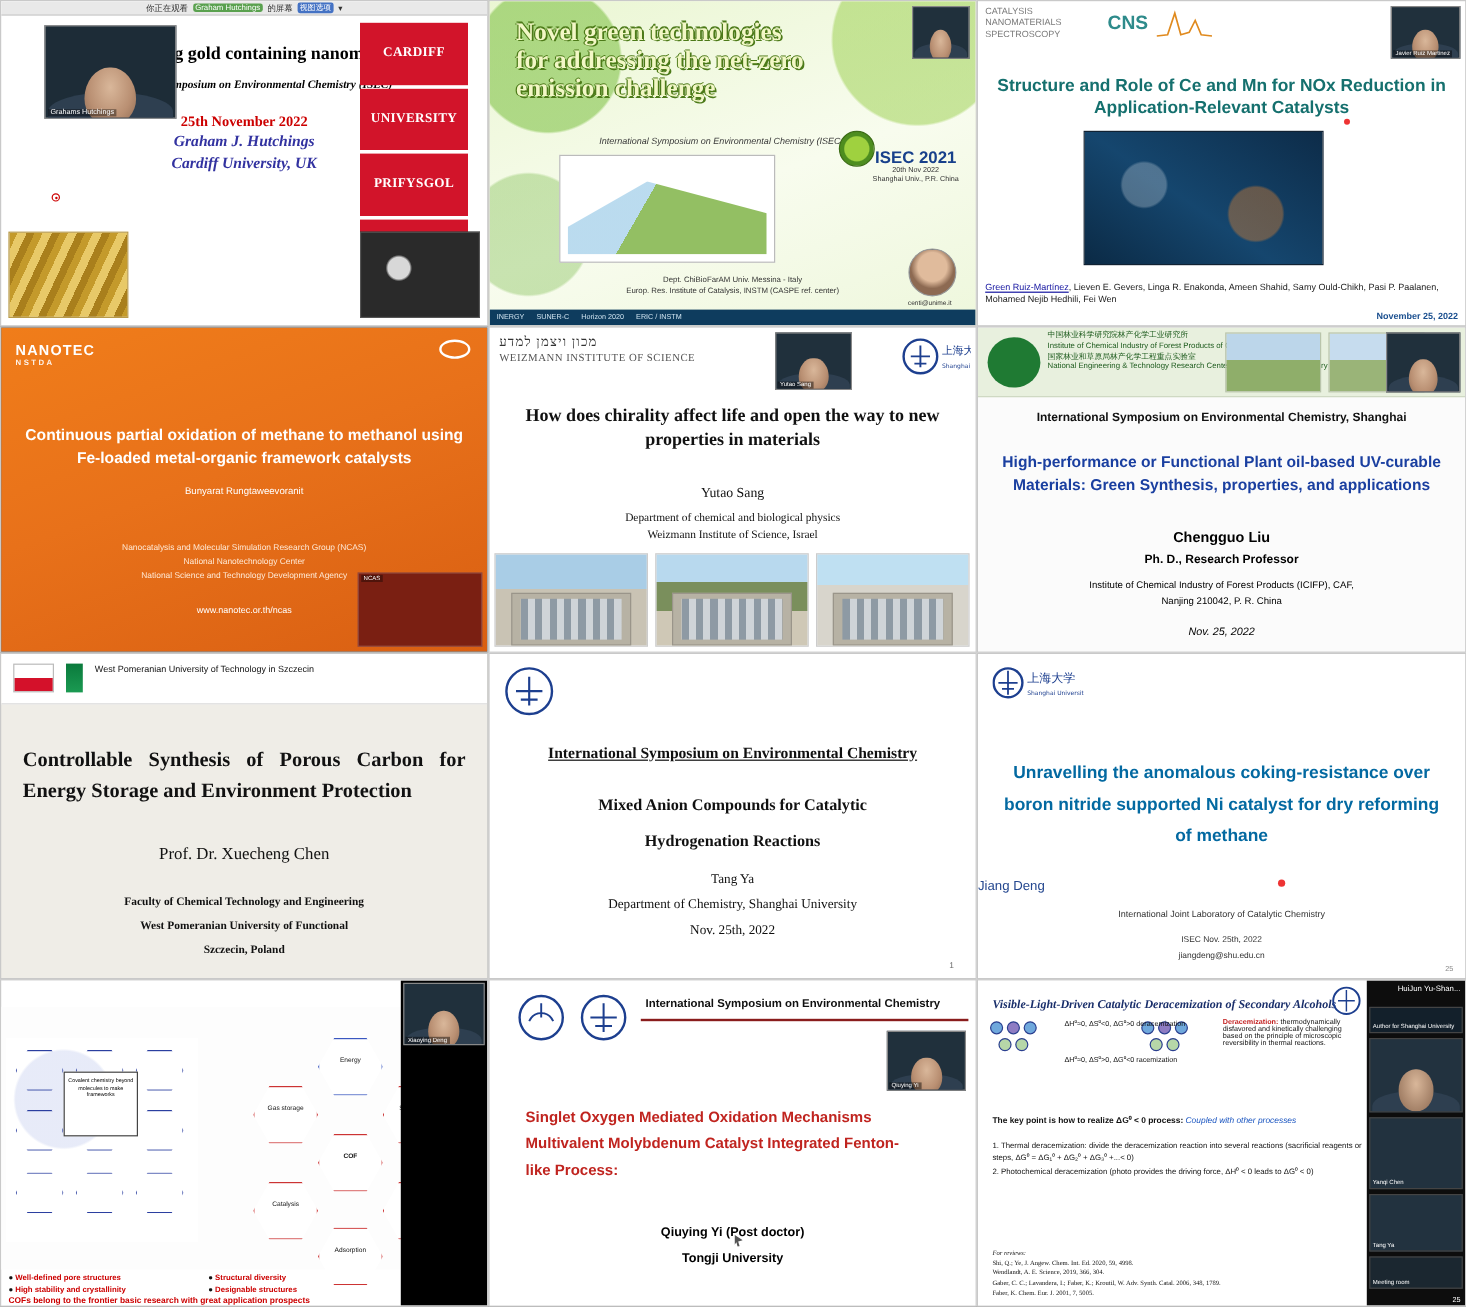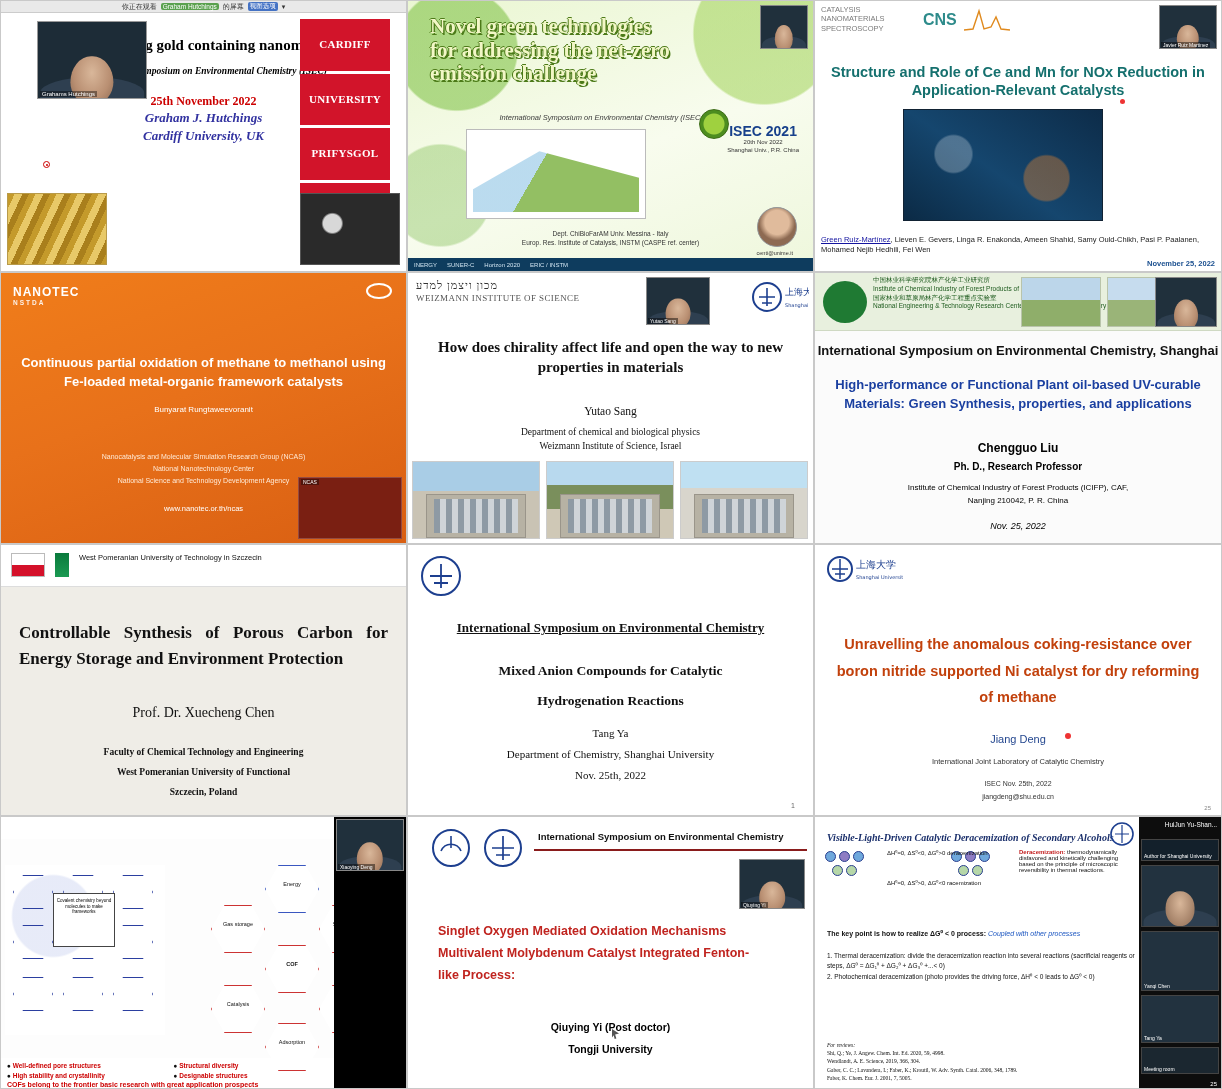--- a/index.html
+++ b/index.html
@@ -158,21 +158,21 @@
   .c5 .ph .bldg { position:absolute; left:10%; bottom:0; width:80%; height:58%; background:#b7b2a4; border:1px solid #9a958a;}
   .c5 .ph .bldg:before{content:"";position:absolute;inset:10% 8%;background:repeating-linear-gradient(90deg,#8e9aa4 0 6px,#cfd4d8 6px 12px);}
   .c5 .sulogo{ position:absolute; right:4px; top:4px; width:58px; height:52px;}
 
   
   .c6 { background:#fbfbfb; }
   .c6 .band { position:absolute; left:0; right:0; top:0; height:58px; background:#e8f0de; border-bottom:1px solid #cfd9c3; overflow:hidden;}
   .c6 .band .cn { position:absolute; left:58px; top:3px; font-size:6.5px; color:#1c5a1c; line-height:1.35;}
   .c6 .band .emb { position:absolute; left:8px; top:8px; width:44px; height:42px; border-radius:50%; background:#1f7a33; }
   .c6 .band .ph { position:absolute; top:4px; width:80px; height:50px; border:1px solid #b9c4ab; }
-  .c6 .isec { position:absolute; left:0; right:0; top:70px; text-align:center; font-weight:bold; font-size:13px; color:#111;}
+  .c6 .isec { position:absolute; left:0; right:0; top:70px; text-align:center; font-weight:bold; font-size:10px; color:#111;}
   .c6 h1 { position:absolute; left:14px; right:14px; top:94px; text-align:center; color:#1a3fa0; font-weight:bold; font-size:13px; line-height:1.45;}
   .c6 .nm { position:absolute; left:0; right:0; top:168px; text-align:center; font-weight:bold; font-size:12px;}
   .c6 .rank { position:absolute; left:0; right:0; top:188px; text-align:center; font-weight:bold; font-size:10px;}
   .c6 .aff { position:absolute; left:0; right:0; top:208px; text-align:center; font-size:8px; line-height:1.65;}
   .c6 .dt { position:absolute; left:0; right:0; top:248px; text-align:center; font-size:9px; font-style:italic;}
 
   
   .c7 { background:#efede7; }
   .c7 .hdr { position:absolute; left:0; right:0; top:0; height:42px; background:#fff; border-bottom:1px solid #ddd;}
   .c7 .flag { position:absolute; left:10px; top:8px; width:34px; height:24px; background:linear-gradient(#fff 0 50%, #d4112a 50% 100%); border:1px solid #bbb;}
@@ -186,22 +186,22 @@
   .c8 { background:#fff; }
   .c8 .logo { position:absolute; left:12px; top:10px; width:42px; height:42px;}
   .c8 h1 { position:absolute; left:14px; right:14px; top:66px; text-align:center; font-family:"Liberation Serif", serif; font-weight:bold; font-size:13px; color:#111; text-decoration:underline;}
   .c8 h2 { position:absolute; left:14px; right:14px; top:100px; text-align:center; font-family:"Liberation Serif", serif; font-weight:bold; font-size:13.5px; line-height:2.2; color:#111;}
   .c8 .who { position:absolute; left:0; right:0; top:178px; text-align:center; font-family:"Liberation Serif", serif; font-size:11px; line-height:1.9; color:#111;}
   .c8 .pg { position:absolute; right:18px; bottom:6px; font-size:7px; color:#666;}
 
   
   .c9 { background:#fff; }
   .c9 .logo { position:absolute; left:12px; top:10px; width:76px; height:28px;}
-  .c9 h1 { position:absolute; left:16px; right:16px; top:76px; text-align:center; color:#c2410c; font-weight:bold; font-size:14.5px; line-height:1.85;}
-  .c9 .nm { position:absolute; left:0; right:0; top:188px; text-align:center; color:#24478f; font-size:11px;}
+  .c9 h1 { position:absolute; left:16px; right:16px; top:76px; text-align:center; color:#0369a1; font-weight:bold; font-size:14.5px; line-height:1.85;}
+  .c9 .nm { position:absolute; left:0; right:0; top:188px; color:#24478f; font-size:11px;}
   .c9 .aff { position:absolute; left:0; right:0; top:212px; text-align:center; font-size:7.5px; color:#333;}
   .c9 .dt { position:absolute; left:0; right:0; top:232px; text-align:center; font-size:7px; color:#333; line-height:1.9;}
   .c9 .dot { position:absolute; left:250px; top:188px; width:6px;height:6px;background:#e33;border-radius:50%;}
   .c9 .pg { position:absolute; right:10px; bottom:4px; font-size:6px; color:#888;}
 
   
   .c10 { background:#fff; }
   .c10 h1 { position:absolute; left:6px; top:15px; font-weight:bold; font-size:10px; color:#111;}
   .c10 .canvasbg { position:absolute; left:0; right:72px; top:22px; bottom:30px; background:#fdfdfd;}
   .c10 .blue { position:absolute; left:4px; top:26px; width:160px; height:170px;

